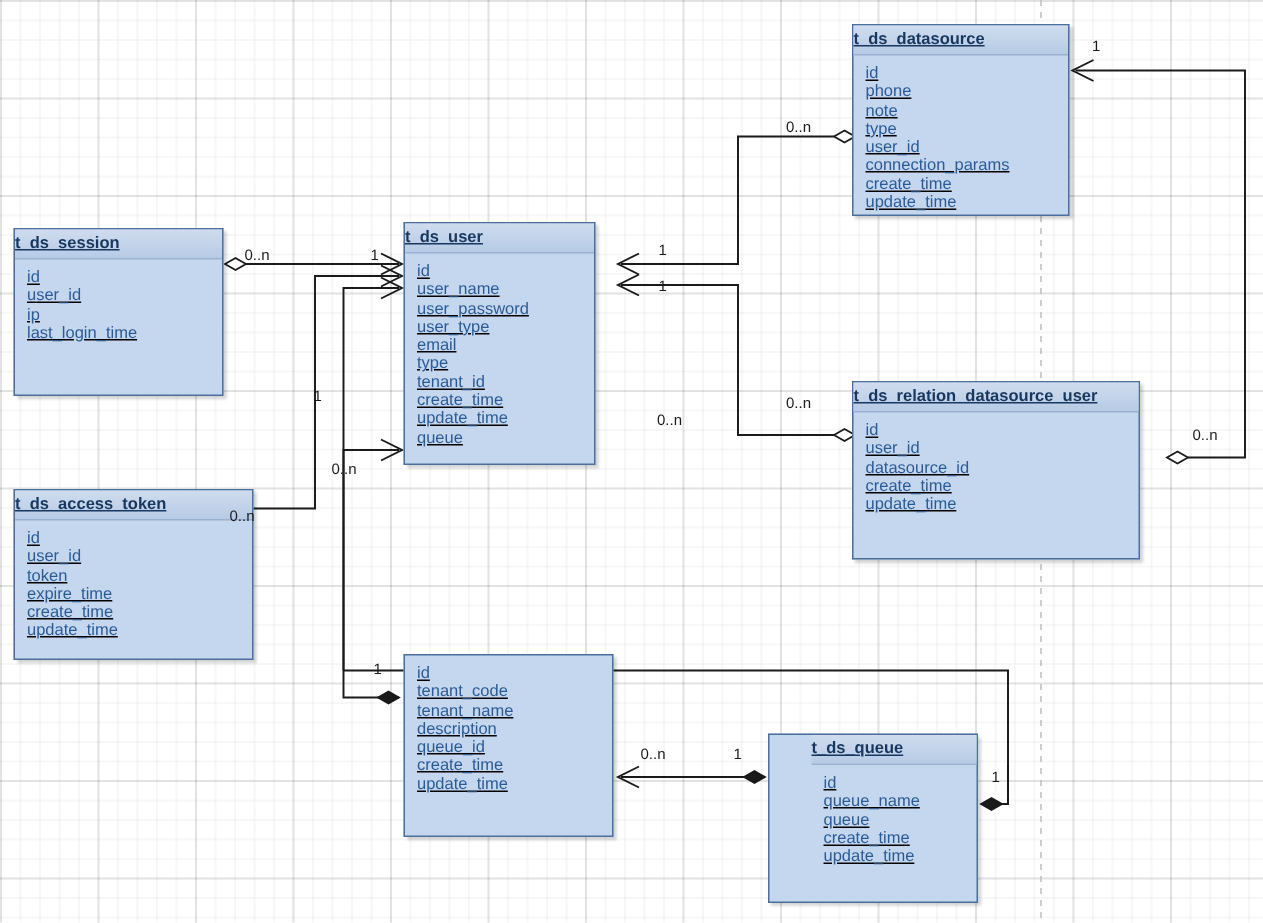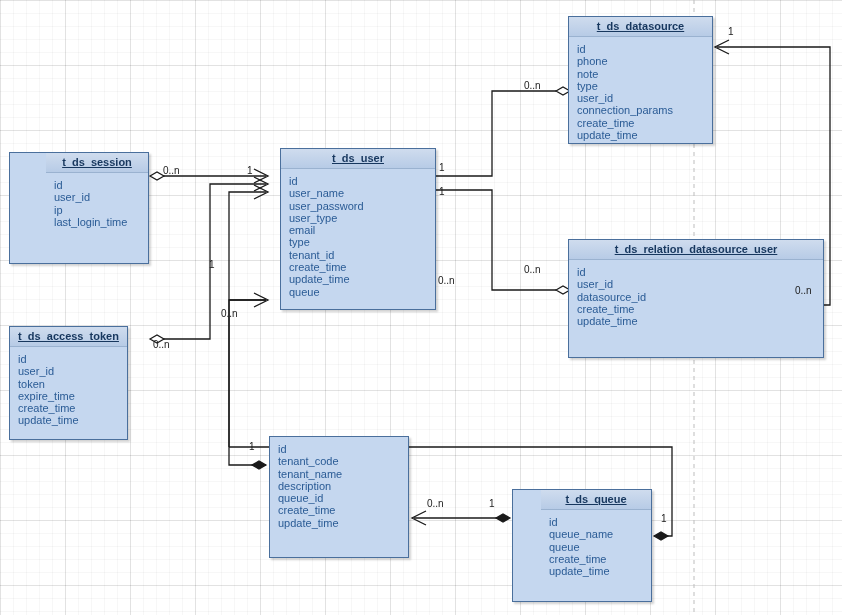--- a/index.html
+++ b/index.html
@@ -27,30 +27,31 @@
   .entity{
     position:absolute;
     box-sizing:border-box;
     border:1px solid #4a6f9c;
     background:#c5d7ef;
     box-shadow:2px 2px 2px rgba(0,0,0,0.18);
   }
   .entity .hdr{
     height:19px;
     line-height:19px;
-    text-align:center;
+    text-align:left;
     font-size:11px;
     font-weight:bold;
     color:#17375e;
     background:linear-gradient(to bottom,#cfdcee 0%,#b7cbe6 100%);
     border-bottom:1px solid #9ab2d0;
   }
   .entity .hdr span{ text-decoration:underline; }
   .entity .body{
     padding:6px 0 6px 8px;
+    text-decoration:underline;
   }
   .entity .fld{
     font-size:11px;
     line-height:12.3px;
     color:#2a5b95;
     white-space:nowrap;
   }
   .card{
     position:absolute;
     font-size:10px;
@@ -135,58 +136,58 @@
       <div class="fld">phone</div>
       <div class="fld">note</div>
       <div class="fld">type</div>
       <div class="fld">user_id</div>
       <div class="fld">connection_params</div>
       <div class="fld">create_time</div>
       <div class="fld">update_time</div>
     </div>
   </div>
 
-  <div class="entity" style="left:9px;top:152px;width:140px;height:112px;padding-left:36px;">
+  <div class="entity" style="left:9px;top:152px;width:140px;height:112px;">
     <div class="hdr"><span>t_ds_session</span></div>
     <div class="body">
       <div class="fld">id</div>
       <div class="fld">user_id</div>
       <div class="fld">ip</div>
       <div class="fld">last_login_time</div>
     </div>
   </div>
 
-  <div class="entity" style="left:269px;top:148px;width:156px;height:162px;margin-left:11px;">
+  <div class="entity" style="left:269px;top:148px;width:128px;height:162px;">
     <div class="hdr"><span>t_ds_user</span></div>
     <div class="body">
       <div class="fld">id</div>
       <div class="fld">user_name</div>
       <div class="fld">user_password</div>
       <div class="fld">user_type</div>
       <div class="fld">email</div>
       <div class="fld">type</div>
       <div class="fld">tenant_id</div>
       <div class="fld">create_time</div>
       <div class="fld">update_time</div>
       <div class="fld">queue</div>
     </div>
   </div>
 
-  <div class="entity" style="left:568px;top:239px;width:256px;height:119px;">
+  <div class="entity" style="left:568px;top:254px;width:192px;height:119px;">
     <div class="hdr"><span>t_ds_relation_datasource_user</span></div>
     <div class="body">
       <div class="fld">id</div>
       <div class="fld">user_id</div>
       <div class="fld">datasource_id</div>
       <div class="fld">create_time</div>
       <div class="fld">update_time</div>
     </div>
   </div>
 
-  <div class="entity" style="left:9px;top:326px;width:119px;height:114px;">
+  <div class="entity" style="left:9px;top:326px;width:160px;height:114px;">
     <div class="hdr"><span>t_ds_access_token</span></div>
     <div class="body">
       <div class="fld">id</div>
       <div class="fld">user_id</div>
       <div class="fld">token</div>
       <div class="fld">expire_time</div>
       <div class="fld">create_time</div>
       <div class="fld">update_time</div>
     </div>
   </div>

